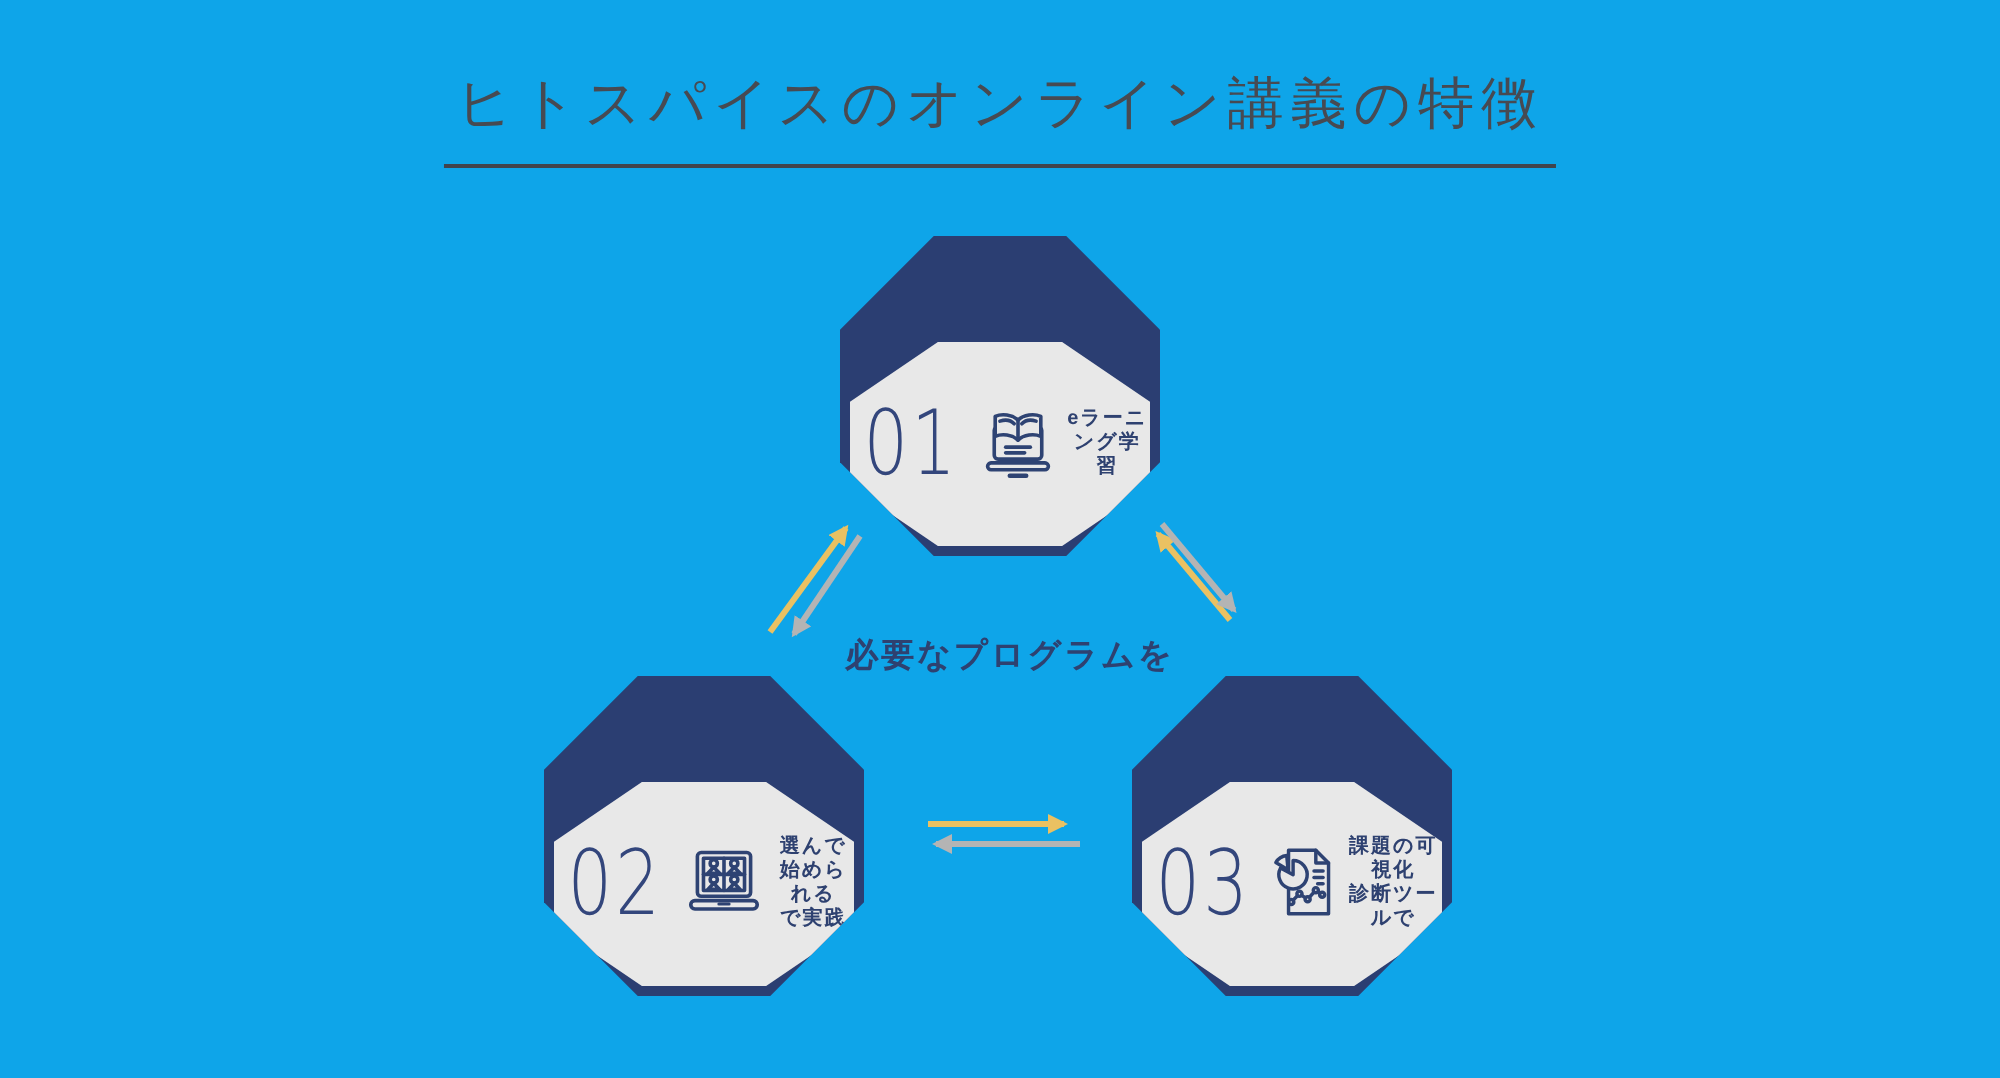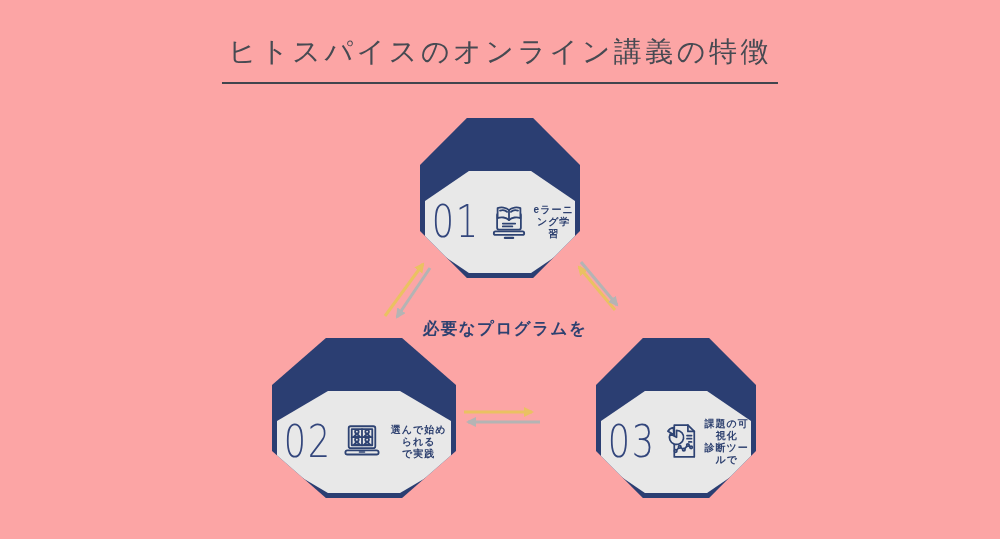--- a/index.html
+++ b/index.html
@@ -1,19 +1,19 @@
 <!DOCTYPE html>
 <html><head>
 <meta charset="utf-8">
 <style>
   html,body{margin:0;padding:0;}
   body{font-family:"Liberation Sans",sans-serif;}
   .canvas{
     position:relative;width:1000px;height:539px;overflow:hidden;
-    background:#fca5a5;
+    background:#0ea5e9;
   }
   
   .title{
     position:absolute;top:33px;left:500px;transform:translateX(-50%);
     font-family:"Liberation Serif",serif;
     font-size:28px;font-weight:500;color:#474a52;
     letter-spacing:3.5px;white-space:nowrap;
     padding:0 6px 11px 6px;border-bottom:2px solid #41444d;
   }
   
@@ -33,22 +33,22 @@
     font-size:45px;line-height:1;letter-spacing:2px;color:#33467c;
     transform:scaleX(0.78);margin-bottom:2px;
   }
   .oct-icon{line-height:0;margin:2px 0 4px 0;}
   .oct-label{
     font-size:10px;font-weight:700;letter-spacing:1px;line-height:1.2;
     color:#2e4170;text-align:center;
   }
   .oct-label span{display:block;}
   #oct-01{left:420px;top:118px;}
-  #oct-02{left:272px;top:338px;padding-left:24px;}
-  #oct-03{left:596px;top:338px;}
+  #oct-02{left:272px;top:338px;}
+  #oct-03{left:566px;top:338px;}
   
   .center-note{
     position:absolute;top:316px;left:505px;transform:translateX(-50%);
     font-size:16.5px;font-weight:700;letter-spacing:1.5px;line-height:1.5;
     color:#2e4170;text-align:center;white-space:nowrap;
   }
   .center-note span{display:block;text-align:center;}
   
   .arrows{position:absolute;left:0;top:0;width:1000px;height:539px;pointer-events:none;}
   .icon-stroke{stroke:#2e4373;stroke-width:1.9;fill:none;stroke-linecap:round;stroke-linejoin:round;}

